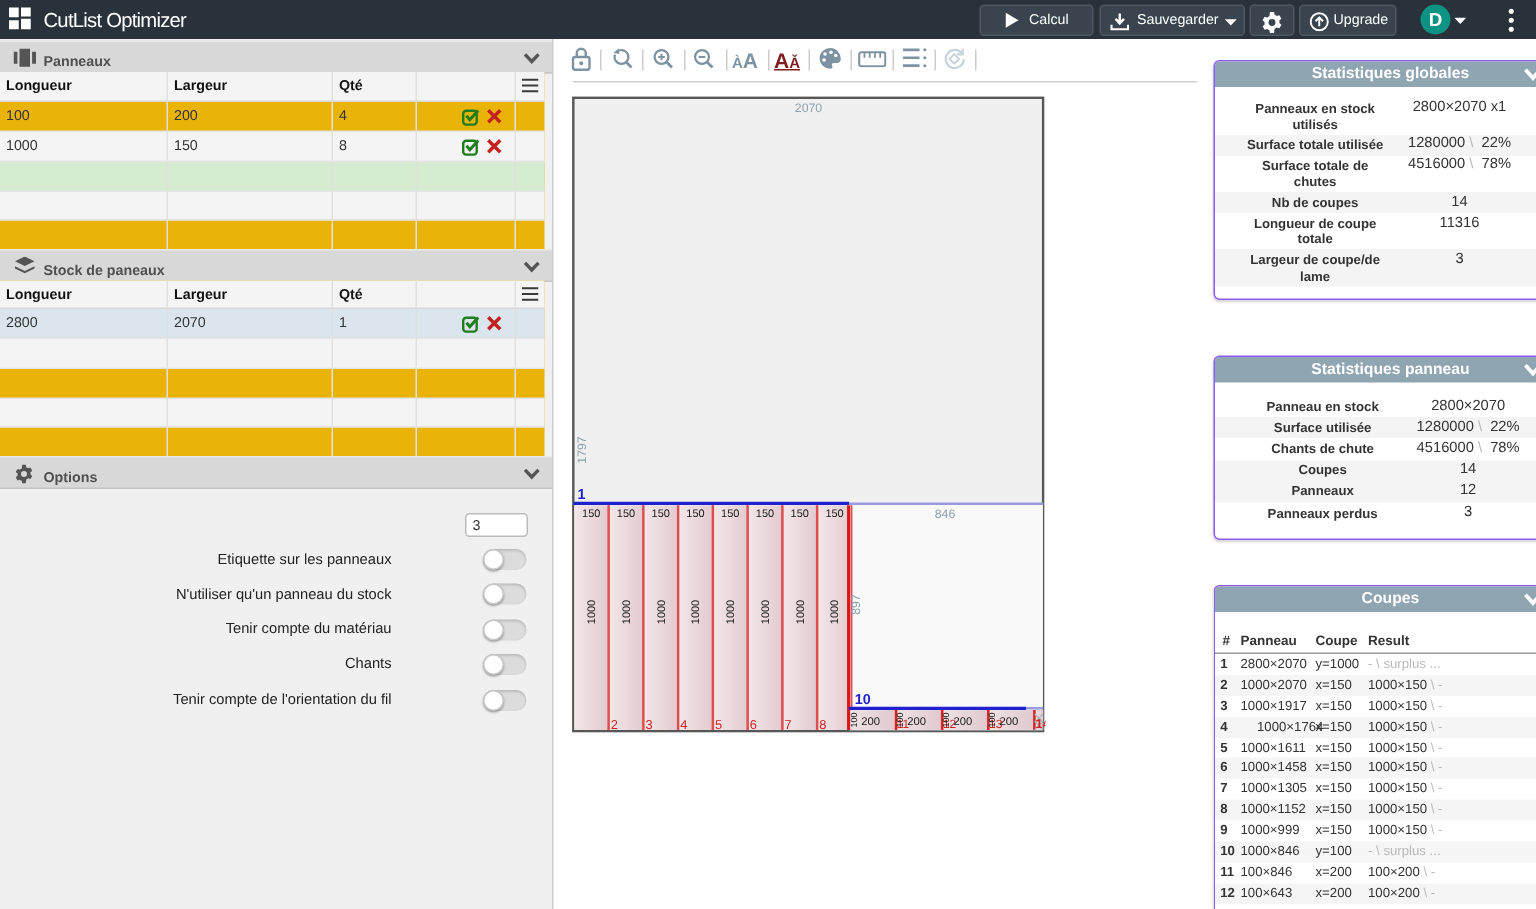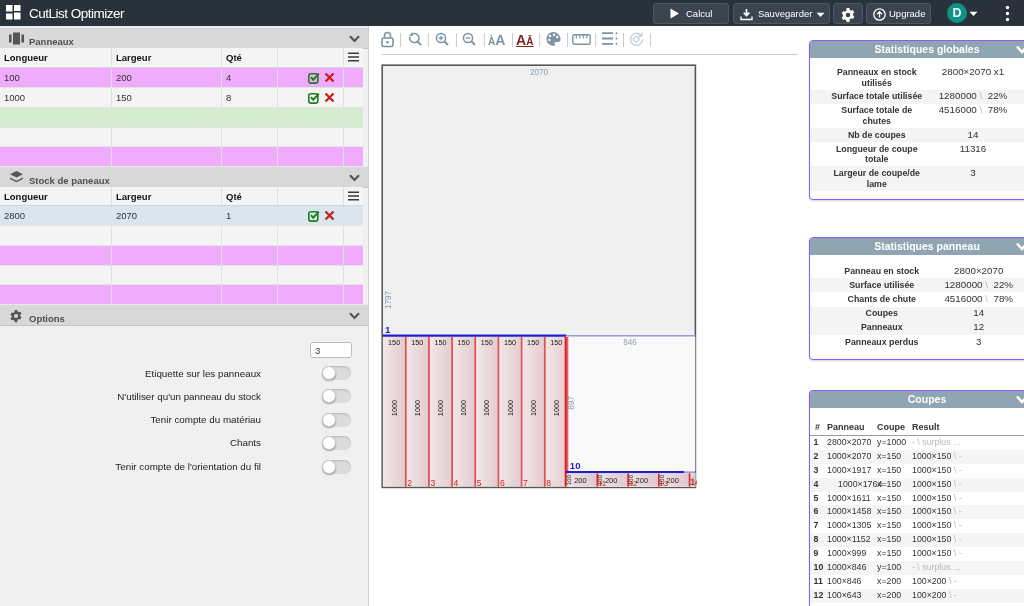--- a/index.html
+++ b/index.html
@@ -15,21 +15,21 @@
 
 
 #sidebar { position:absolute; left:0; top:26px; width:369px; height:580px; background:#f0f0f0; border-right:1px solid #cfcfcf;}
 .sechead { position:absolute; left:0; width:368px; height:22px; background:#d8d8d8;
   border-top:1px solid #e8e8e8; border-bottom:1px solid #c3c3c3;
   color:#4f4f4f; font-size:9.5px; font-weight:bold; line-height:19px; }
 .sechead .shicon { position:absolute; left:9px; top:4px; }
 .sechead .shtxt { position:absolute; left:29px; top:4px; }
 .sechead .shchev { position:absolute; right:8px; top:7px; }
 
-.ltable { position:absolute; left:0; width:363px; background:#f0abfc; }
+.ltable { position:absolute; left:0; width:363px; background:#eab308; }
 .lrow { position:relative; width:363px; height:19.8px; border-bottom:1px solid #e4e4e4; font-size:9.5px; color:#333; }
 .lrow.hdr { background:#f4f4f4; font-weight:bold; color:#111; border-bottom:1px solid #d8d8d8;}
 .lrow.alt { background:#f4f4f4; }
 .lrow.green { background:#d5ecd0; }
 .lrow.blue { background:#dbe5ee; }
 .c1,.c2,.c3,.c4,.c5 { position:absolute; top:0; height:100%; line-height:19px; }
 .c1 { left:0; width:111px; padding-left:4px; }
 .c2 { left:111px; width:110px; padding-left:4px; border-left:1px solid #e0e0e0; }
 .c3 { left:221px; width:56px; padding-left:4px; border-left:1px solid #e0e0e0; }
 .c4 { left:277px; width:66px; border-left:1px solid #e0e0e0; }

